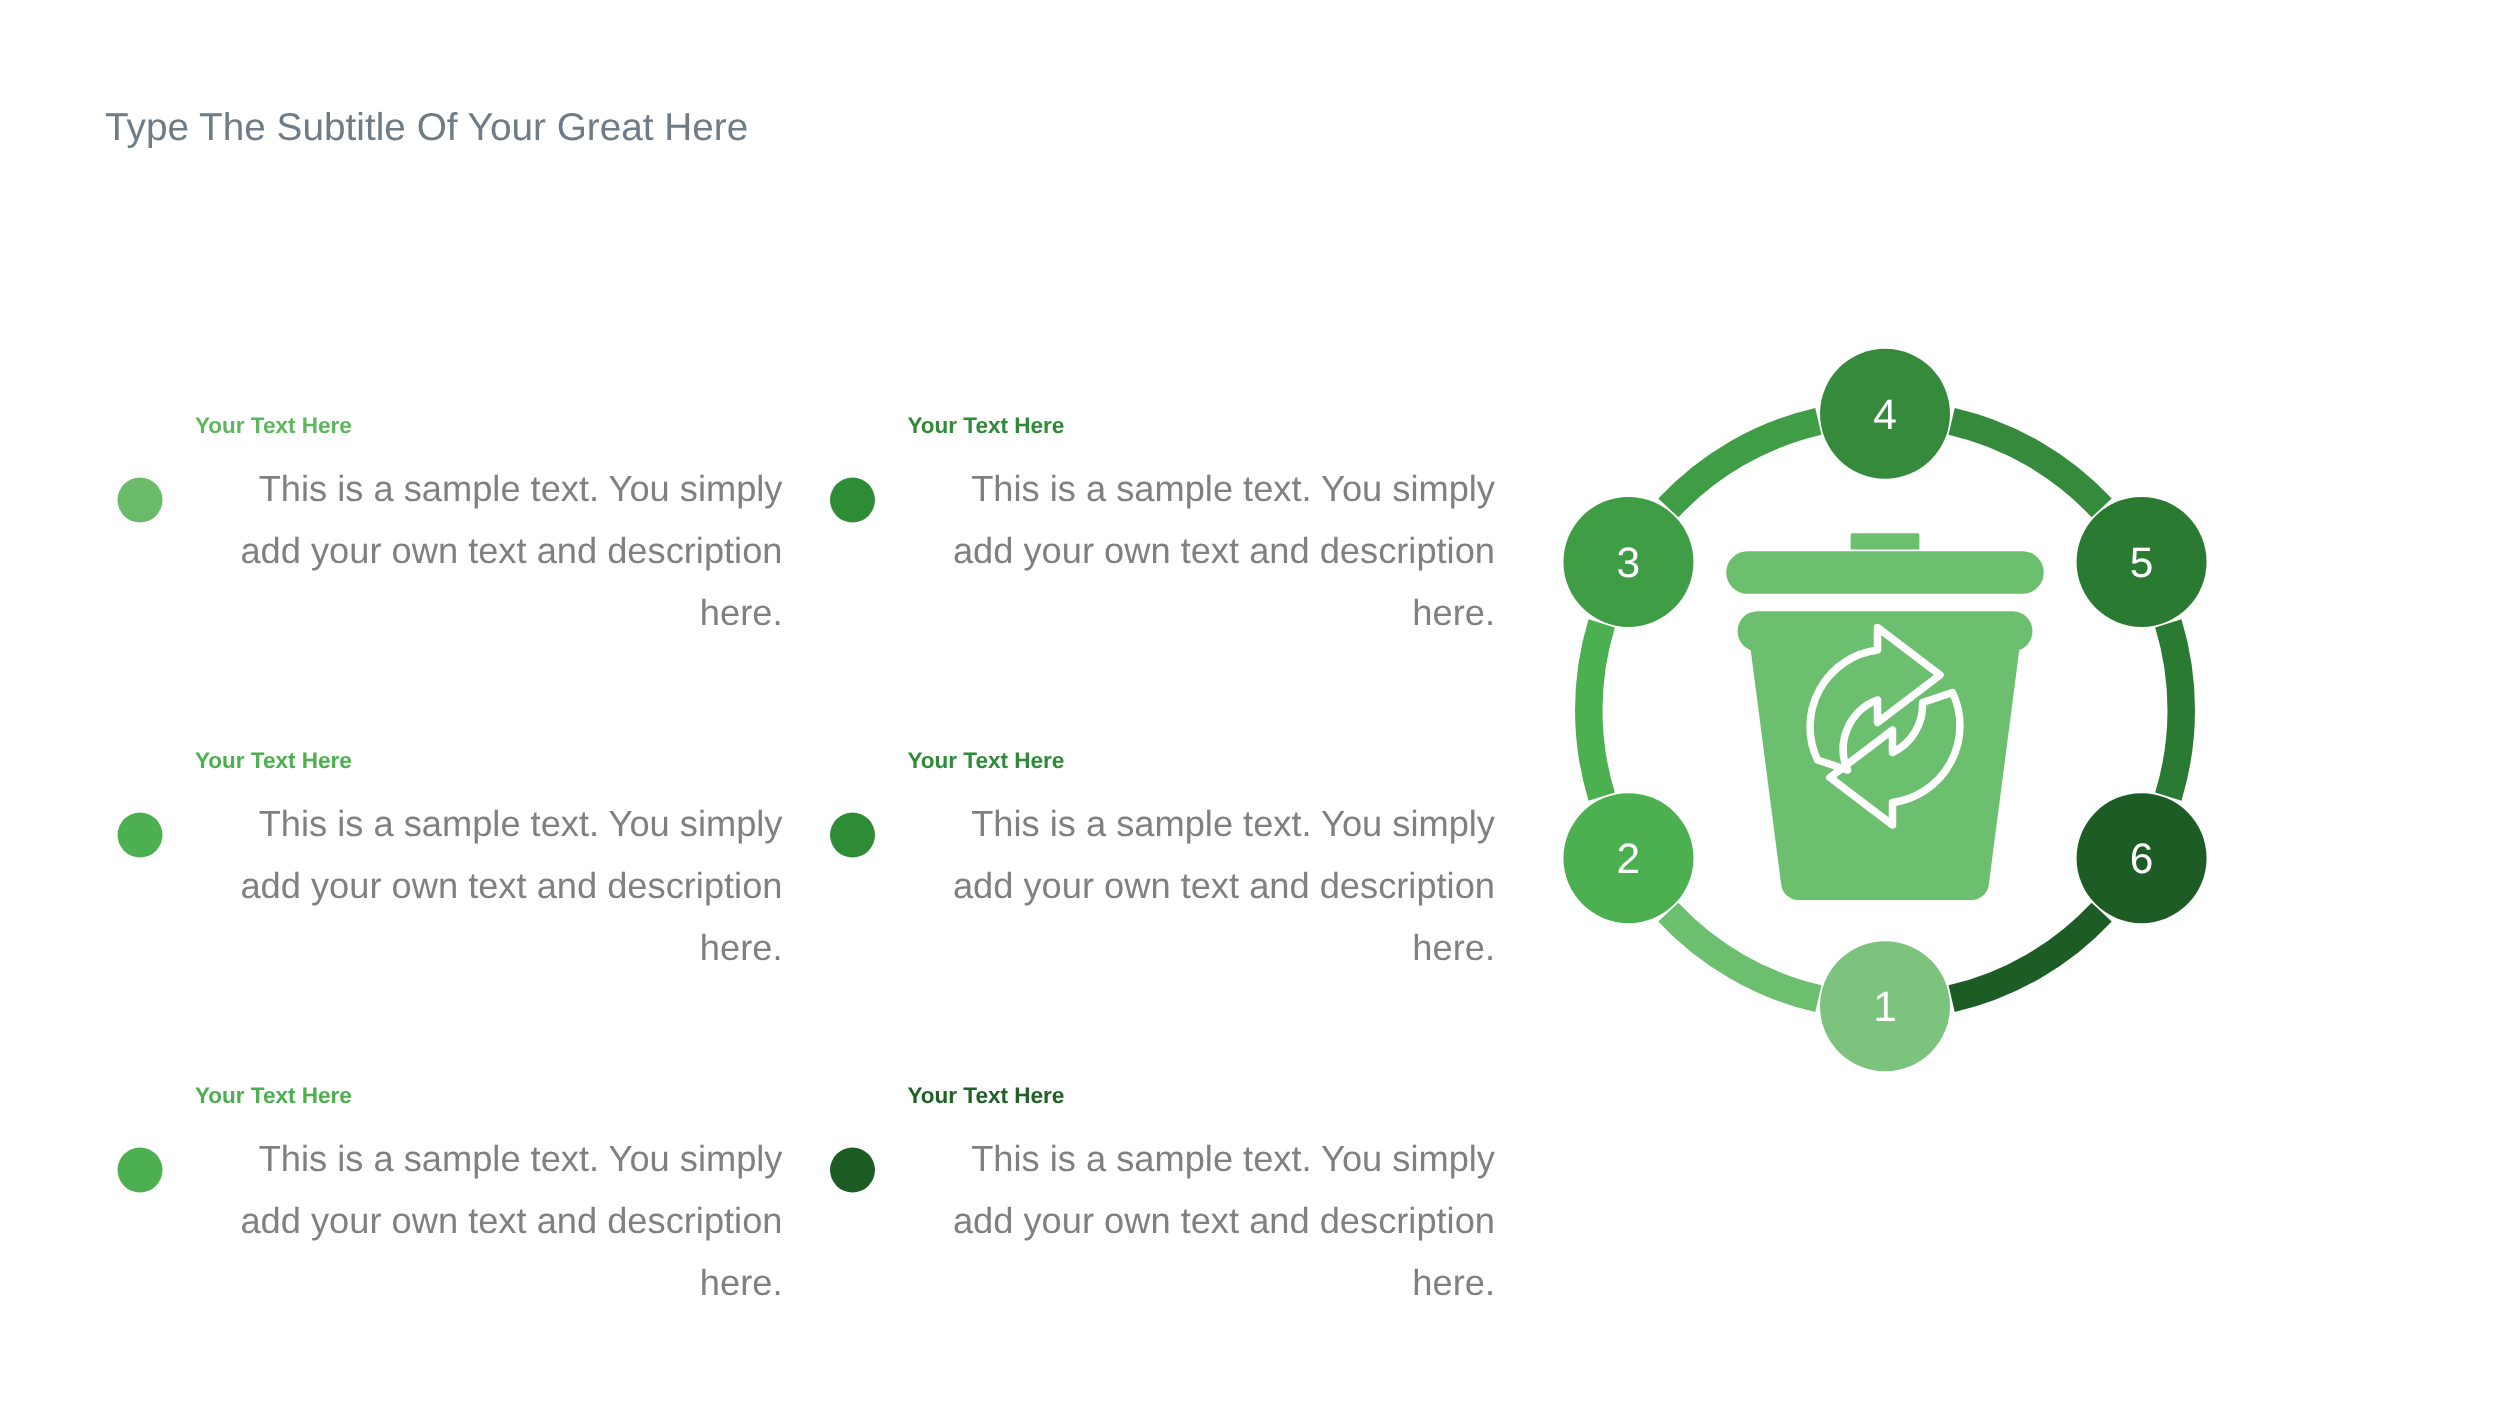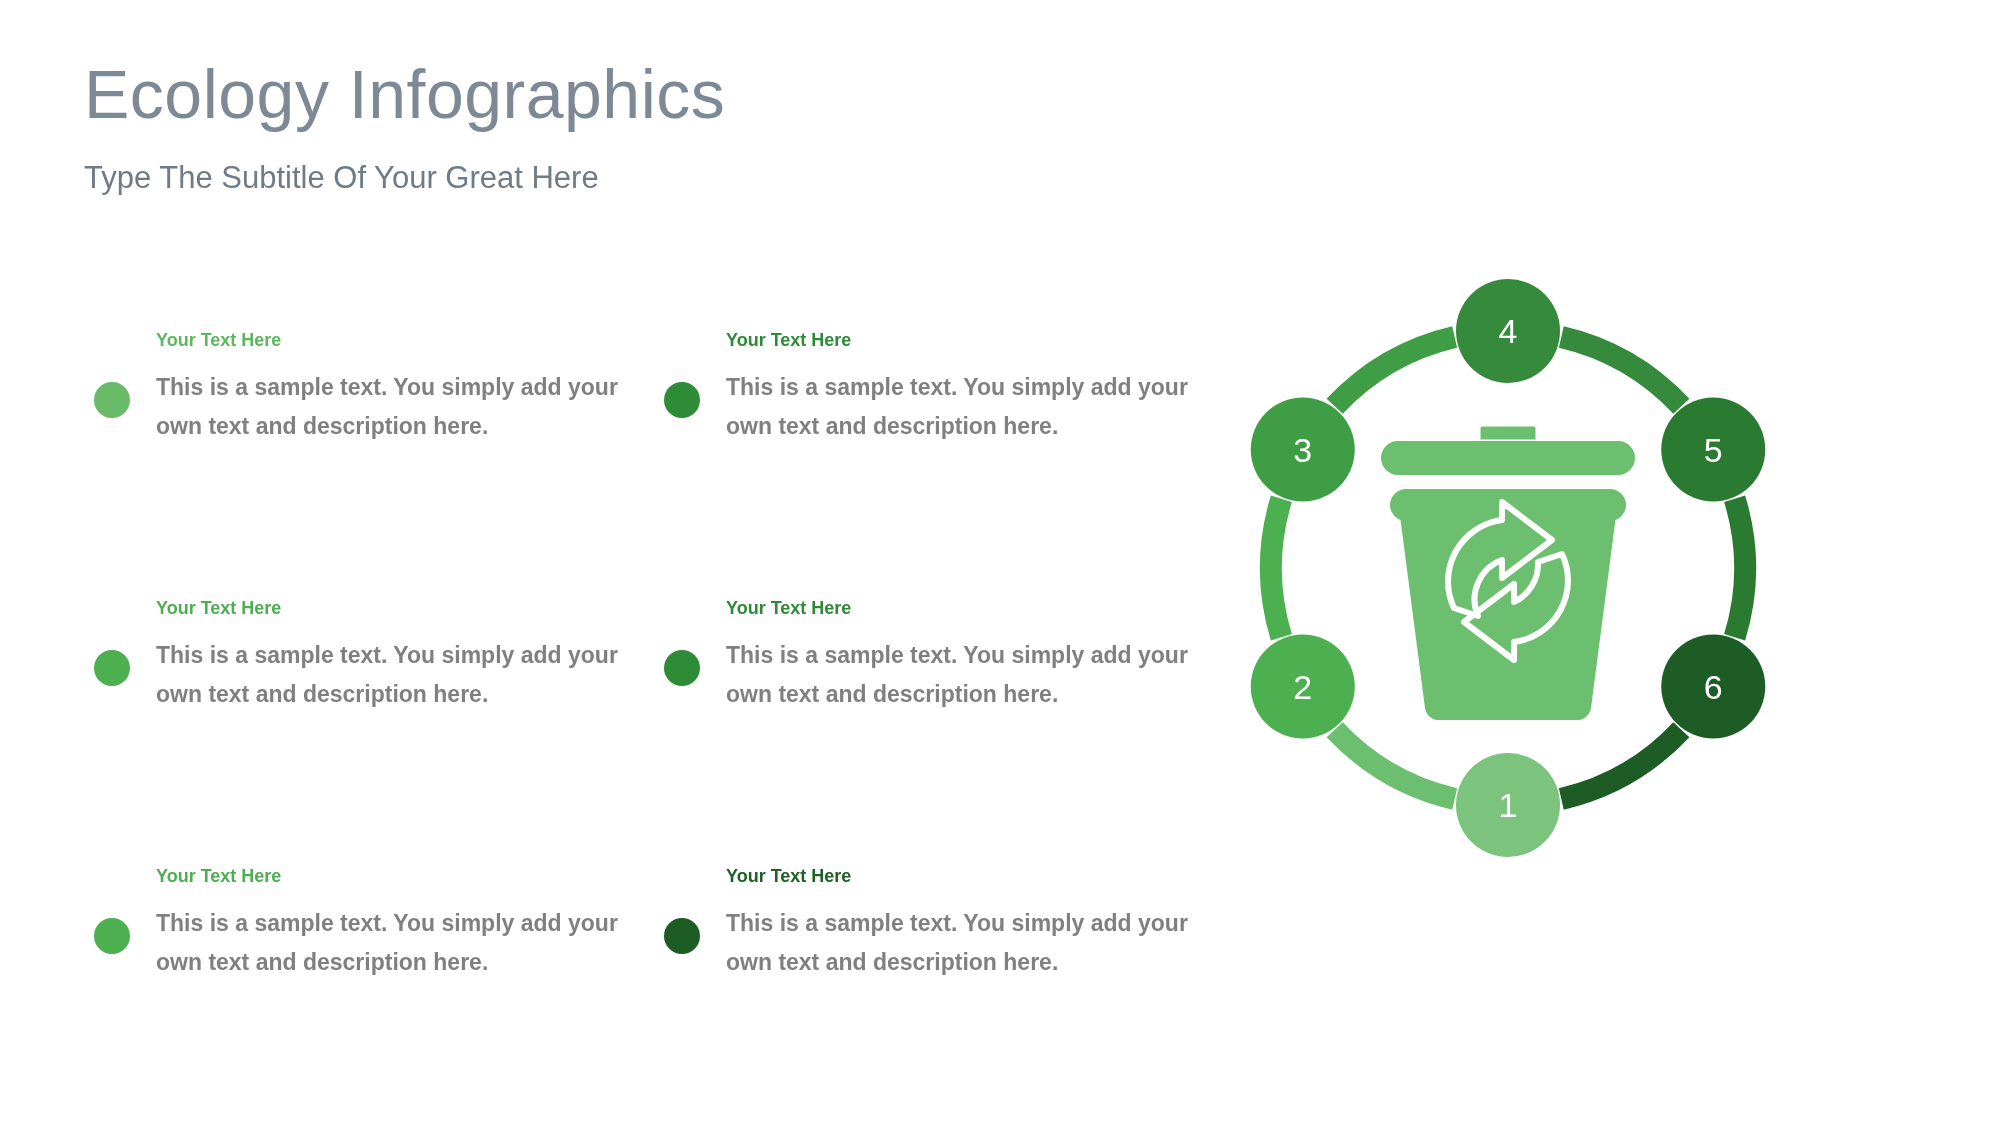--- a/index.html
+++ b/index.html
@@ -70,26 +70,27 @@
     font-family: "Liberation Sans", sans-serif;
     font-size: 18px;
     font-weight: 700;
     line-height: 1.2;
     margin: 0;
     padding-bottom: 16px;
     white-space: nowrap;
   }
   .item-desc {
     font-family: "Liberation Sans", sans-serif;
-    font-size: 23px;
-    font-weight: 700;
+    font-size: 29px;
+    font-weight: 400;
     color: #808080;
     line-height: 1.72;
     margin: 0;
     max-width: 470px;
+    text-align: right;
   }
 
   
   .diagram {
     position: absolute;
     left: 1228px;
     top: 268px;
     width: 560px;
     height: 580px;
   }
@@ -101,21 +102,20 @@
     font-family: "Liberation Sans", sans-serif;
     font-size: 34px;
     fill: #ffffff;
     font-weight: 400;
   }
 </style>
 </head>
 <body>
 
 <div class="header">
-  <h1 class="page-title">Ecology Infographics</h1>
   <p class="page-subtitle">Type The Subtitle Of Your Great Here</p>
 </div>
 
 <div class="items">
 
   <div class="item">
     <span class="item-bullet" style="background: rgb(105, 187, 106);"></span>
     <p class="item-title" style="color: rgb(92, 184, 92);">Your Text Here</p>
     <p class="item-desc">This is a sample text. You simply add your own text and description here.</p>
   </div>

